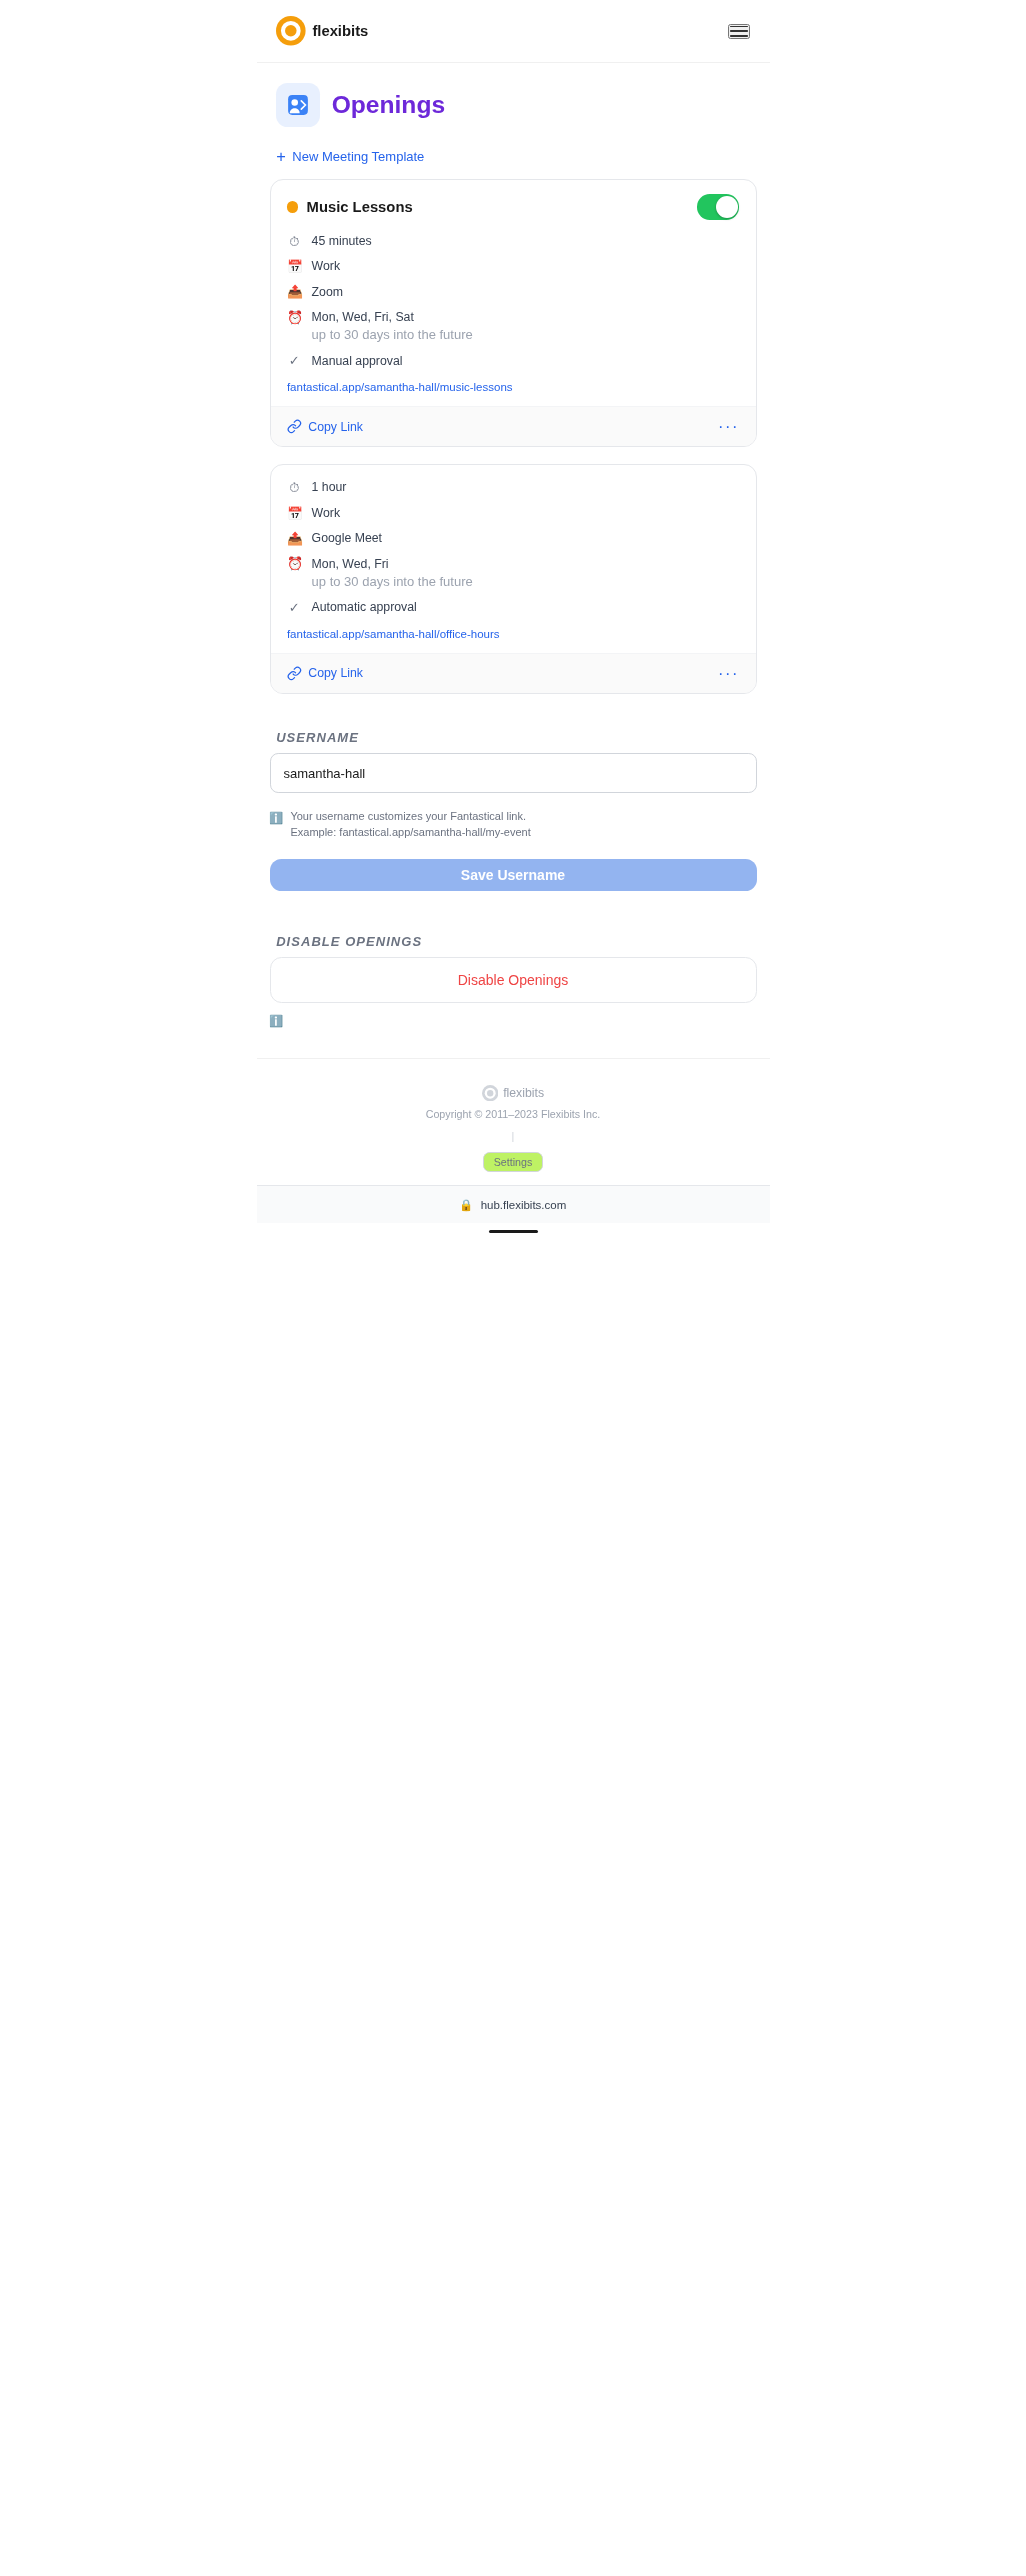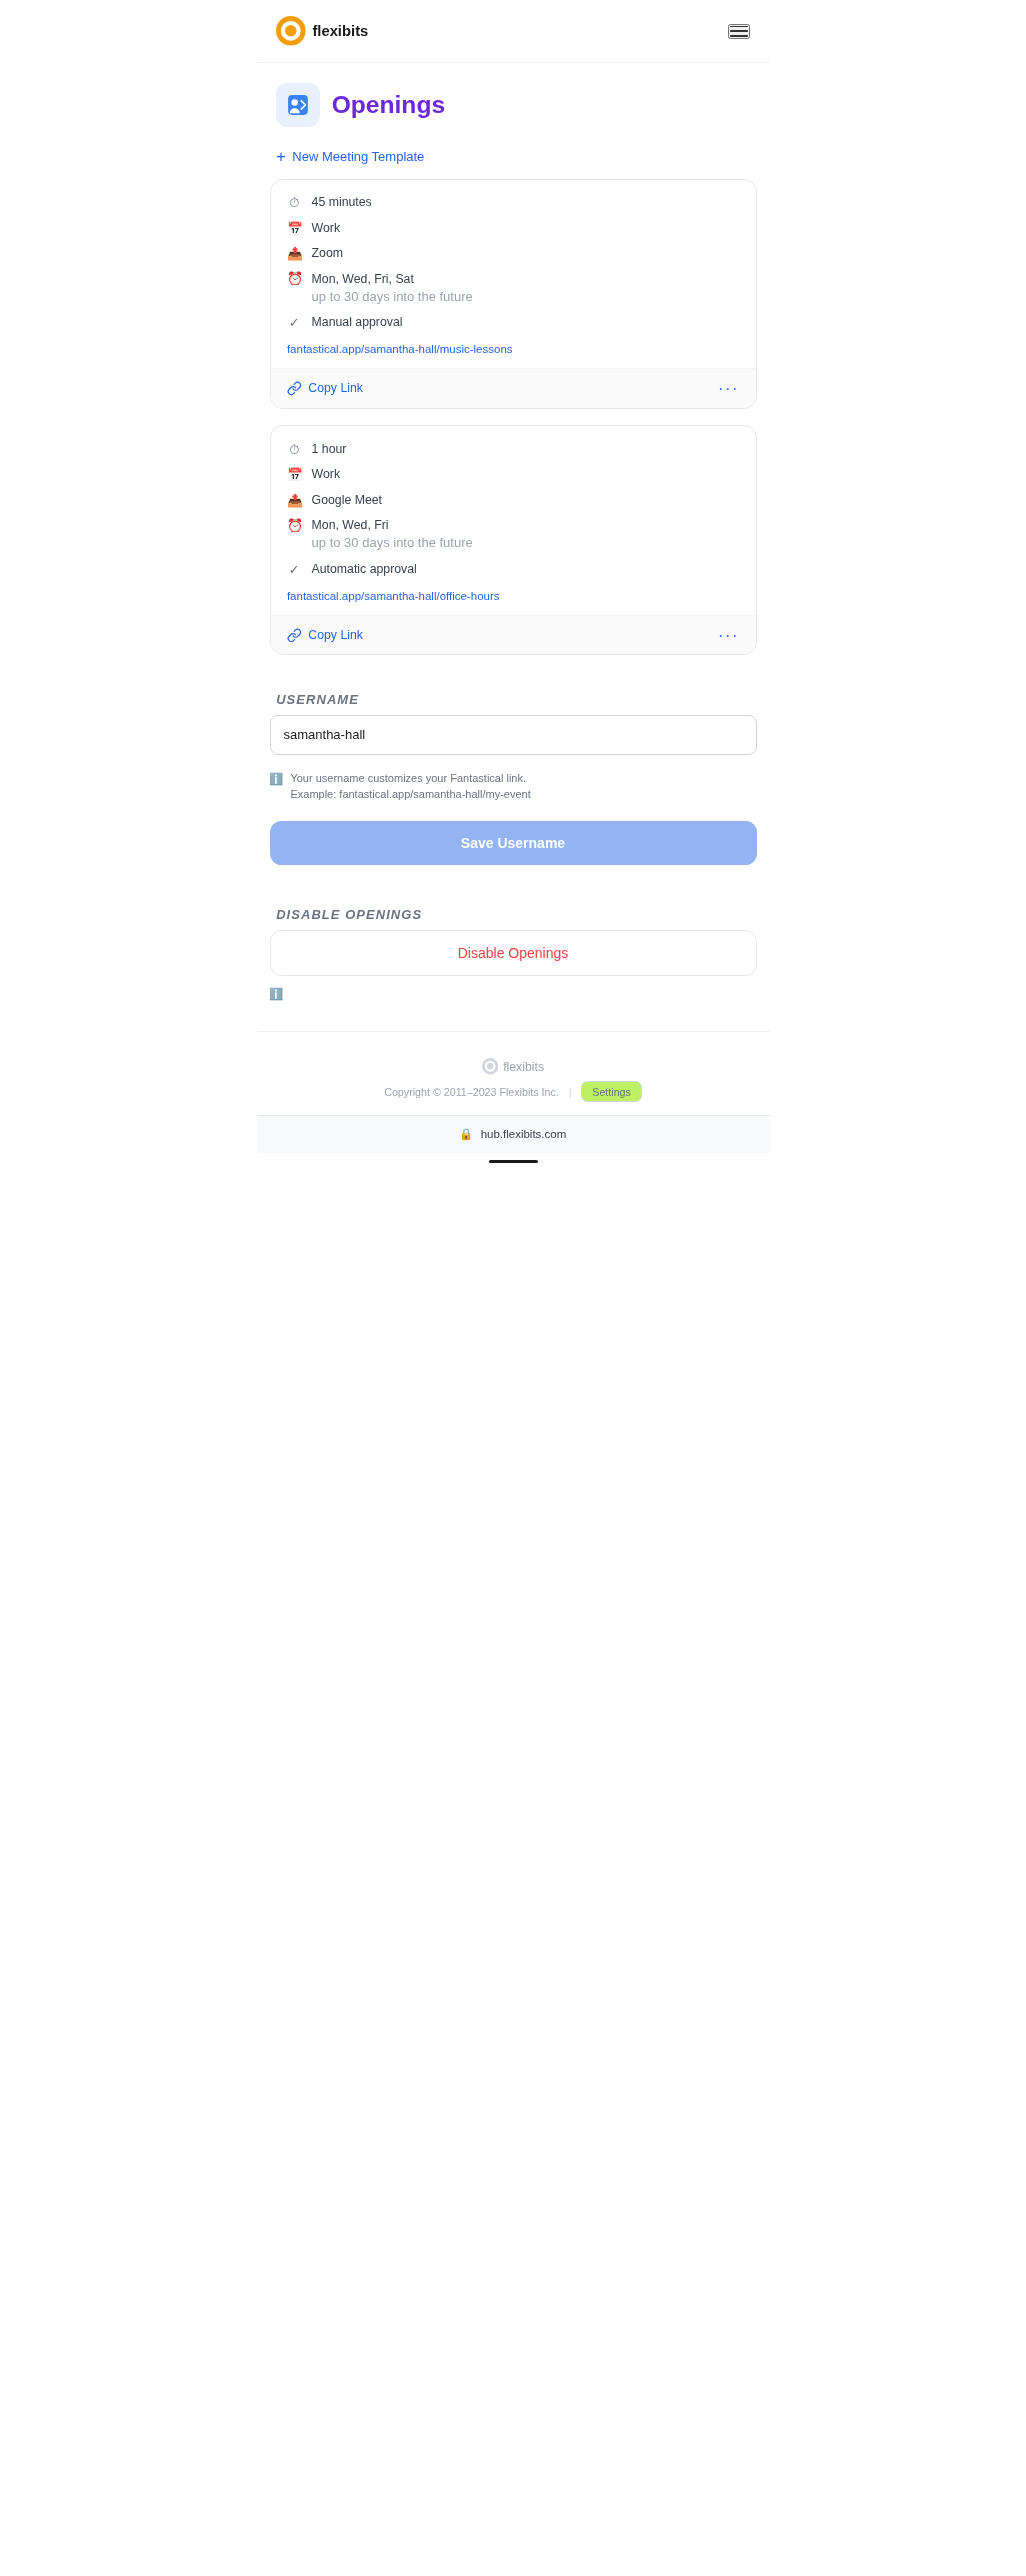--- a/index.html
+++ b/index.html
@@ -248,21 +248,21 @@
       flex-shrink: 0;
       margin-top: 1.6px;
       font-size: 11.5px;
     }
 
     
     .save-btn {
       display: block;
       width: calc(100% - 26px);
       margin: 9.9px 13px 0;
-      padding: 14px;
+      padding: 8px;
       background: #93b4f0;
       color: #fff;
       border: none;
       border-radius: 11.5px;
       font-size: 14px;
       font-weight: 600;
       cursor: pointer;
     }
 
     
@@ -311,20 +311,21 @@
     .footer-logo-text {
       font-size: 12.3px;
       color: #9ca3af;
     }
     .footer-links {
       display: flex;
       align-items: center;
       justify-content: center;
       gap: 9.9px;
       margin-top: 4.9px;
+      flex-direction: column;
     }
     .footer-separator {
       color: #d1d5db;
     }
     .settings-btn {
       border: 0.8px solid #d1d5db;
       border-radius: 6.6px;
       padding: 3.3px 9.9px;
       font-size: 10.7px;
       color: #6b7280;
@@ -384,20 +385,29 @@
   <h1 class="page-title">Openings</h1>
 </div>
 
 <a class="new-template-link" href="#">
   <span class="plus-icon">+</span>
   <span>New Meeting Template</span>
 </a>
 
 <div class="card">
   <div class="card-body">
+    <div class="card-header">
+      <div class="card-title-group">
+        <div class="dot dot-yellow"></div>
+        <span class="card-title">Music Lessons</span>
+      </div>
+      <div class="toggle">
+        <div class="toggle-knob"></div>
+      </div>
+    </div>
 
     <div class="card-detail">
       <span class="detail-icon">⏱</span>
       <span class="detail-text">45 minutes</span>
     </div>
     <div class="card-detail">
       <span class="detail-icon">📅</span>
       <span class="detail-text">Work</span>
     </div>
     <div class="card-detail">

